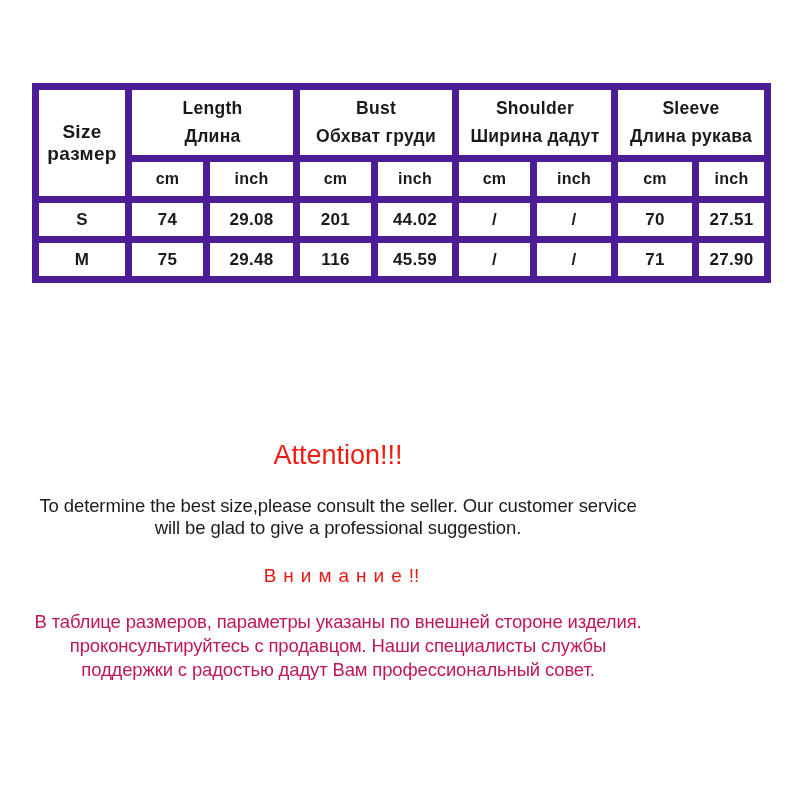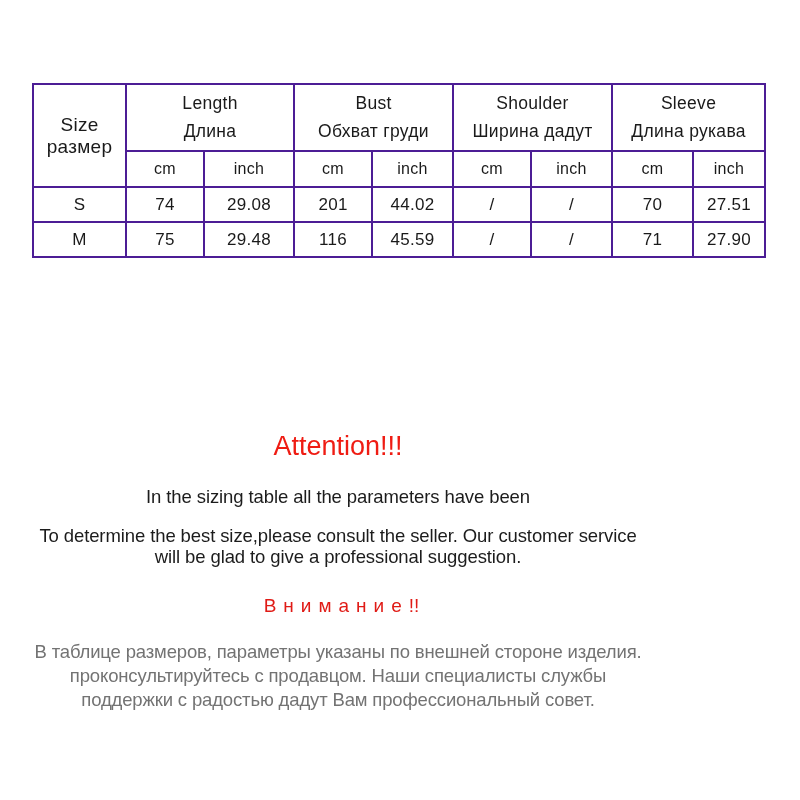--- a/index.html
+++ b/index.html
@@ -24,24 +24,24 @@
   }
   table.size-table {
     border-collapse: collapse;
     width: 732px;
     table-layout: fixed;
     font-family: "Liberation Sans", sans-serif;
     color: #1a1a1a;
   }
   table.size-table td,
   table.size-table th {
-    border: 2px solid #4c1d95;
+    border: 7px solid #4c1d95;
     text-align: center;
     vertical-align: middle;
-    font-weight: normal;
+    font-weight: bold;
     padding: 0;
   }
   .hdr-top {
     height: 65px;
     font-size: 17.5px;
     line-height: 1.55;
     letter-spacing: 0.3px;
   }
   .hdr-top .en { display: block; }
   .hdr-top .ru { display: block; }
@@ -68,21 +68,21 @@
   col.c-in2    { width: 81px; }
   col.c-cm3    { width: 78px; }
   col.c-in3    { width: 81px; }
   col.c-cm4    { width: 81px; }
   col.c-in4    { width: 72px; }
 
   
   #notice {
     position: absolute;
     left: 0;
-    top: 433px;
+    top: 442px;
     width: 676px;
     text-align: center;
   }
   #attention-title {
     font-family: "Liberation Sans", sans-serif;
     font-size: 27px;
     color: #ef1c13;
     line-height: 1;
     margin: 0;
     letter-spacing: 0px;
@@ -107,21 +107,21 @@
     margin: 0;
     margin-top: 28px;
     line-height: 1;
     padding-left: 7px;
   }
   #vnimanie-title .bangs { letter-spacing: 0px; }
 
   .ru-para {
     font-family: "Liberation Sans", sans-serif;
     font-size: 18.5px;
-    color: #737373;
+    color: #be185d;
     line-height: 1.3;
     margin: 0;
     margin-top: 25px;
     letter-spacing: -0.15px;
   }
   .ru-para .l { display: block; }
 </style>
 </head>
 <body>
 
@@ -195,21 +195,20 @@
       </tr>
     </tbody>
   </table>
 </div>
 
 <div id="notice">
 
   <div id="attention-title">Attention!!!</div>
 
   <div class="en-para" id="en-block-1">
-    <span class="l">In the sizing table all the parameters have been</span>
   </div>
 
   <div class="en-para" id="en-block-2">
     <span class="l">To determine the best size,please consult the seller. Our customer service</span>
     <span class="l">will be glad to give a professional suggestion.</span>
   </div>
 
   <div id="vnimanie-title"><span>Внимание</span><span class="bangs">!!</span></div>
 
   <div class="ru-para" id="ru-block">

